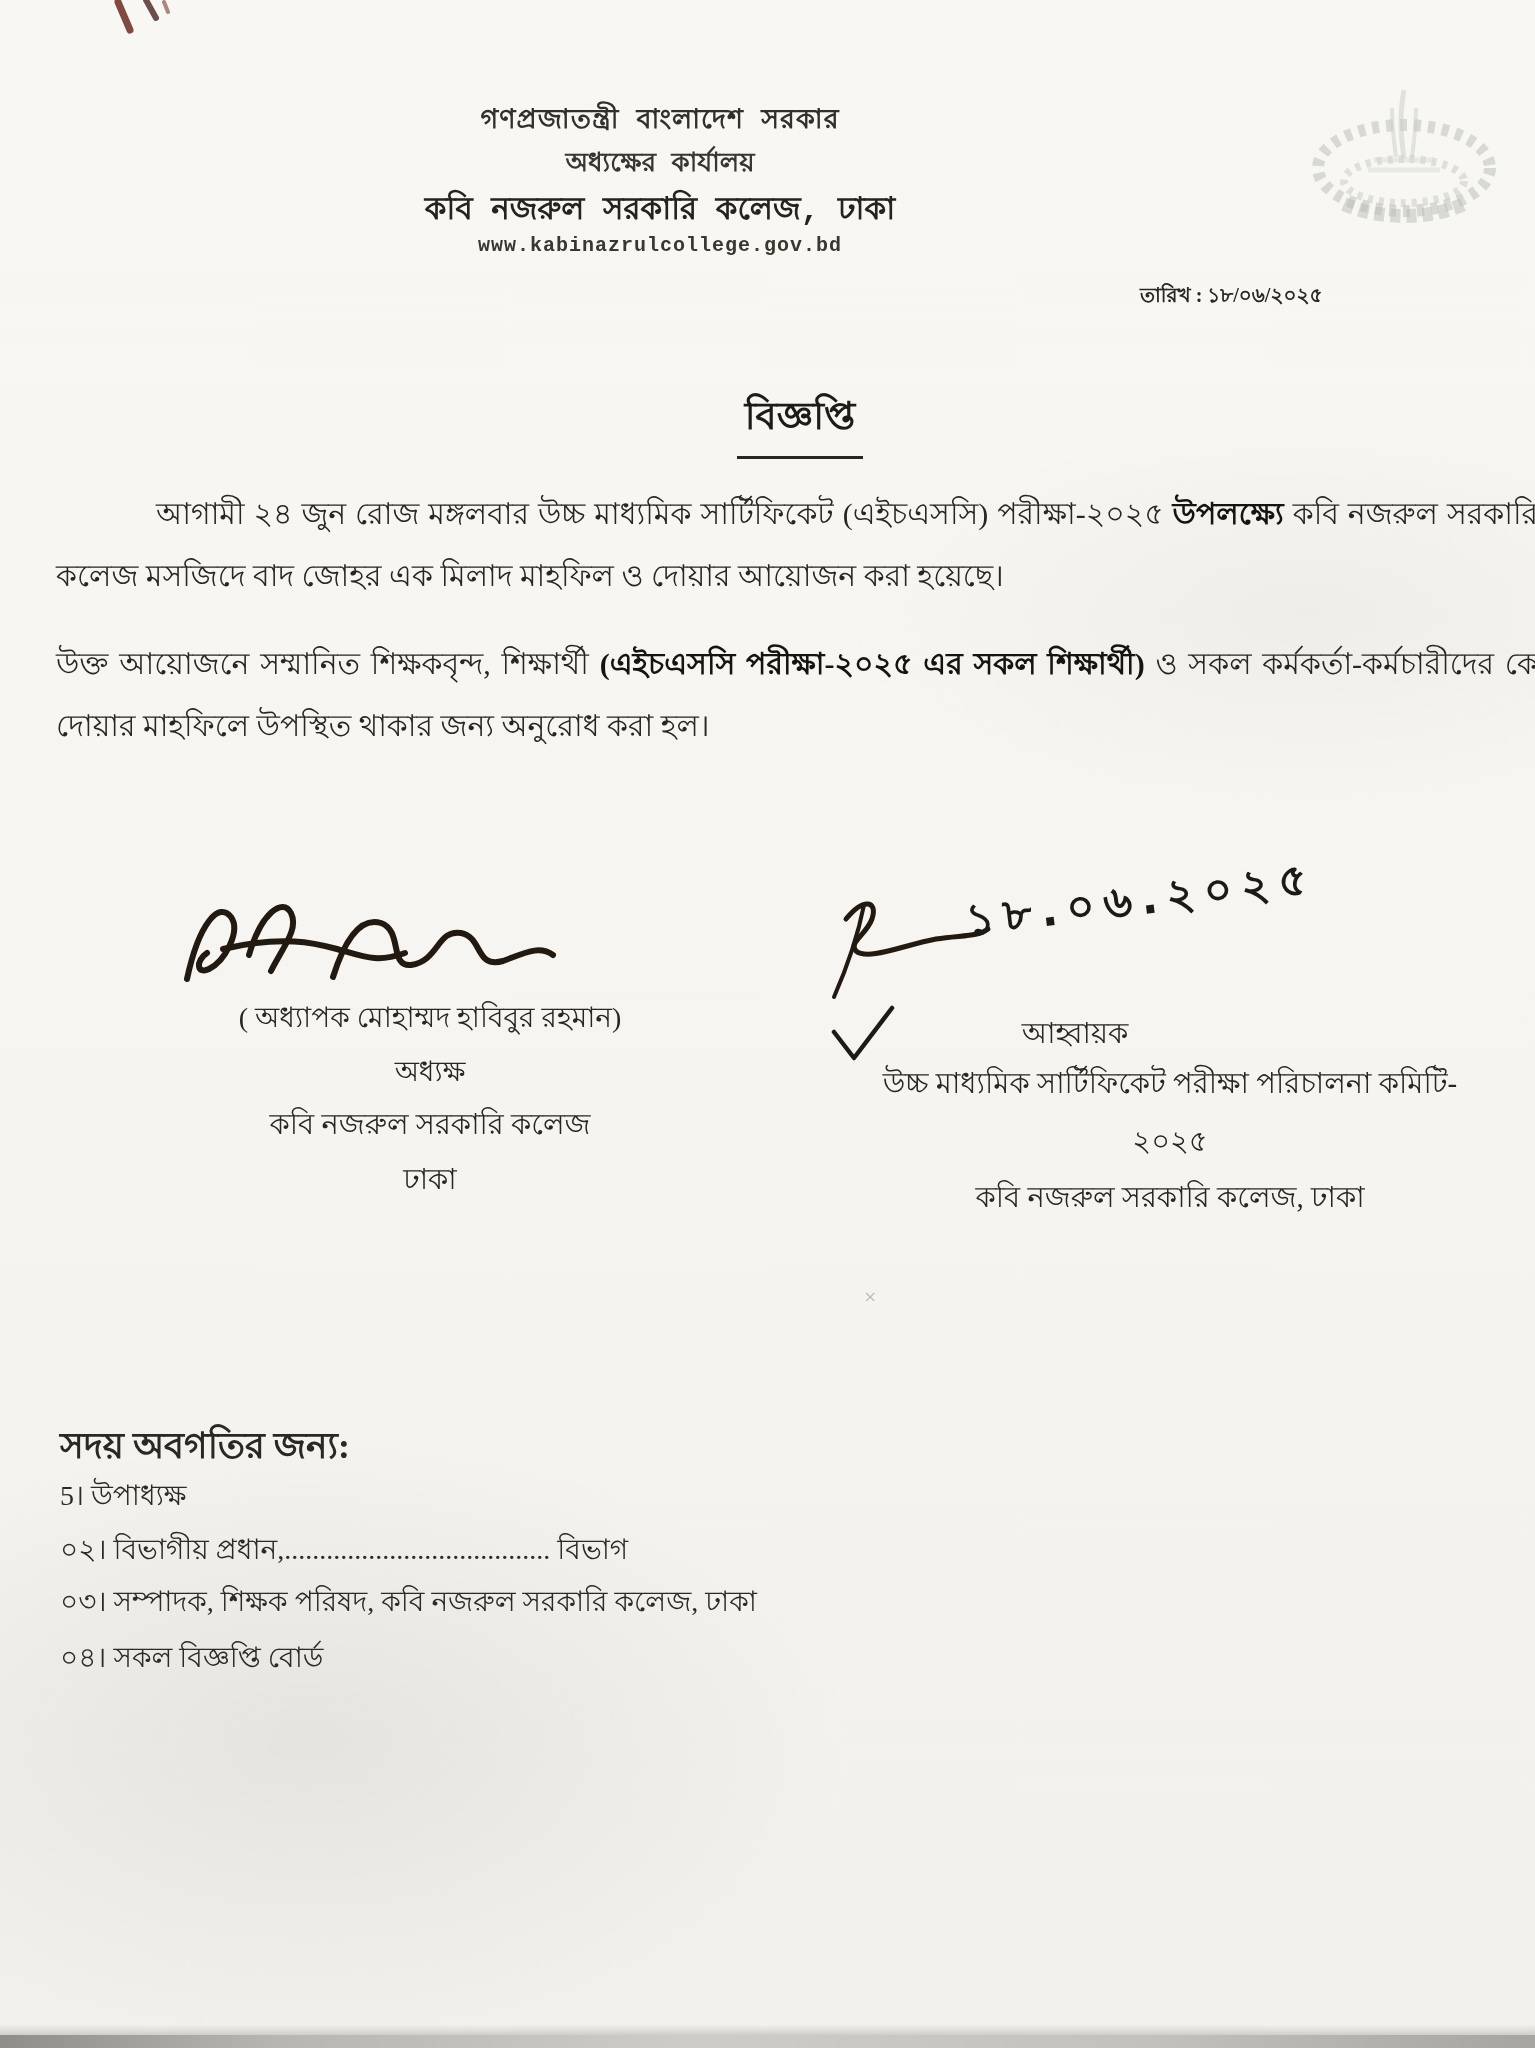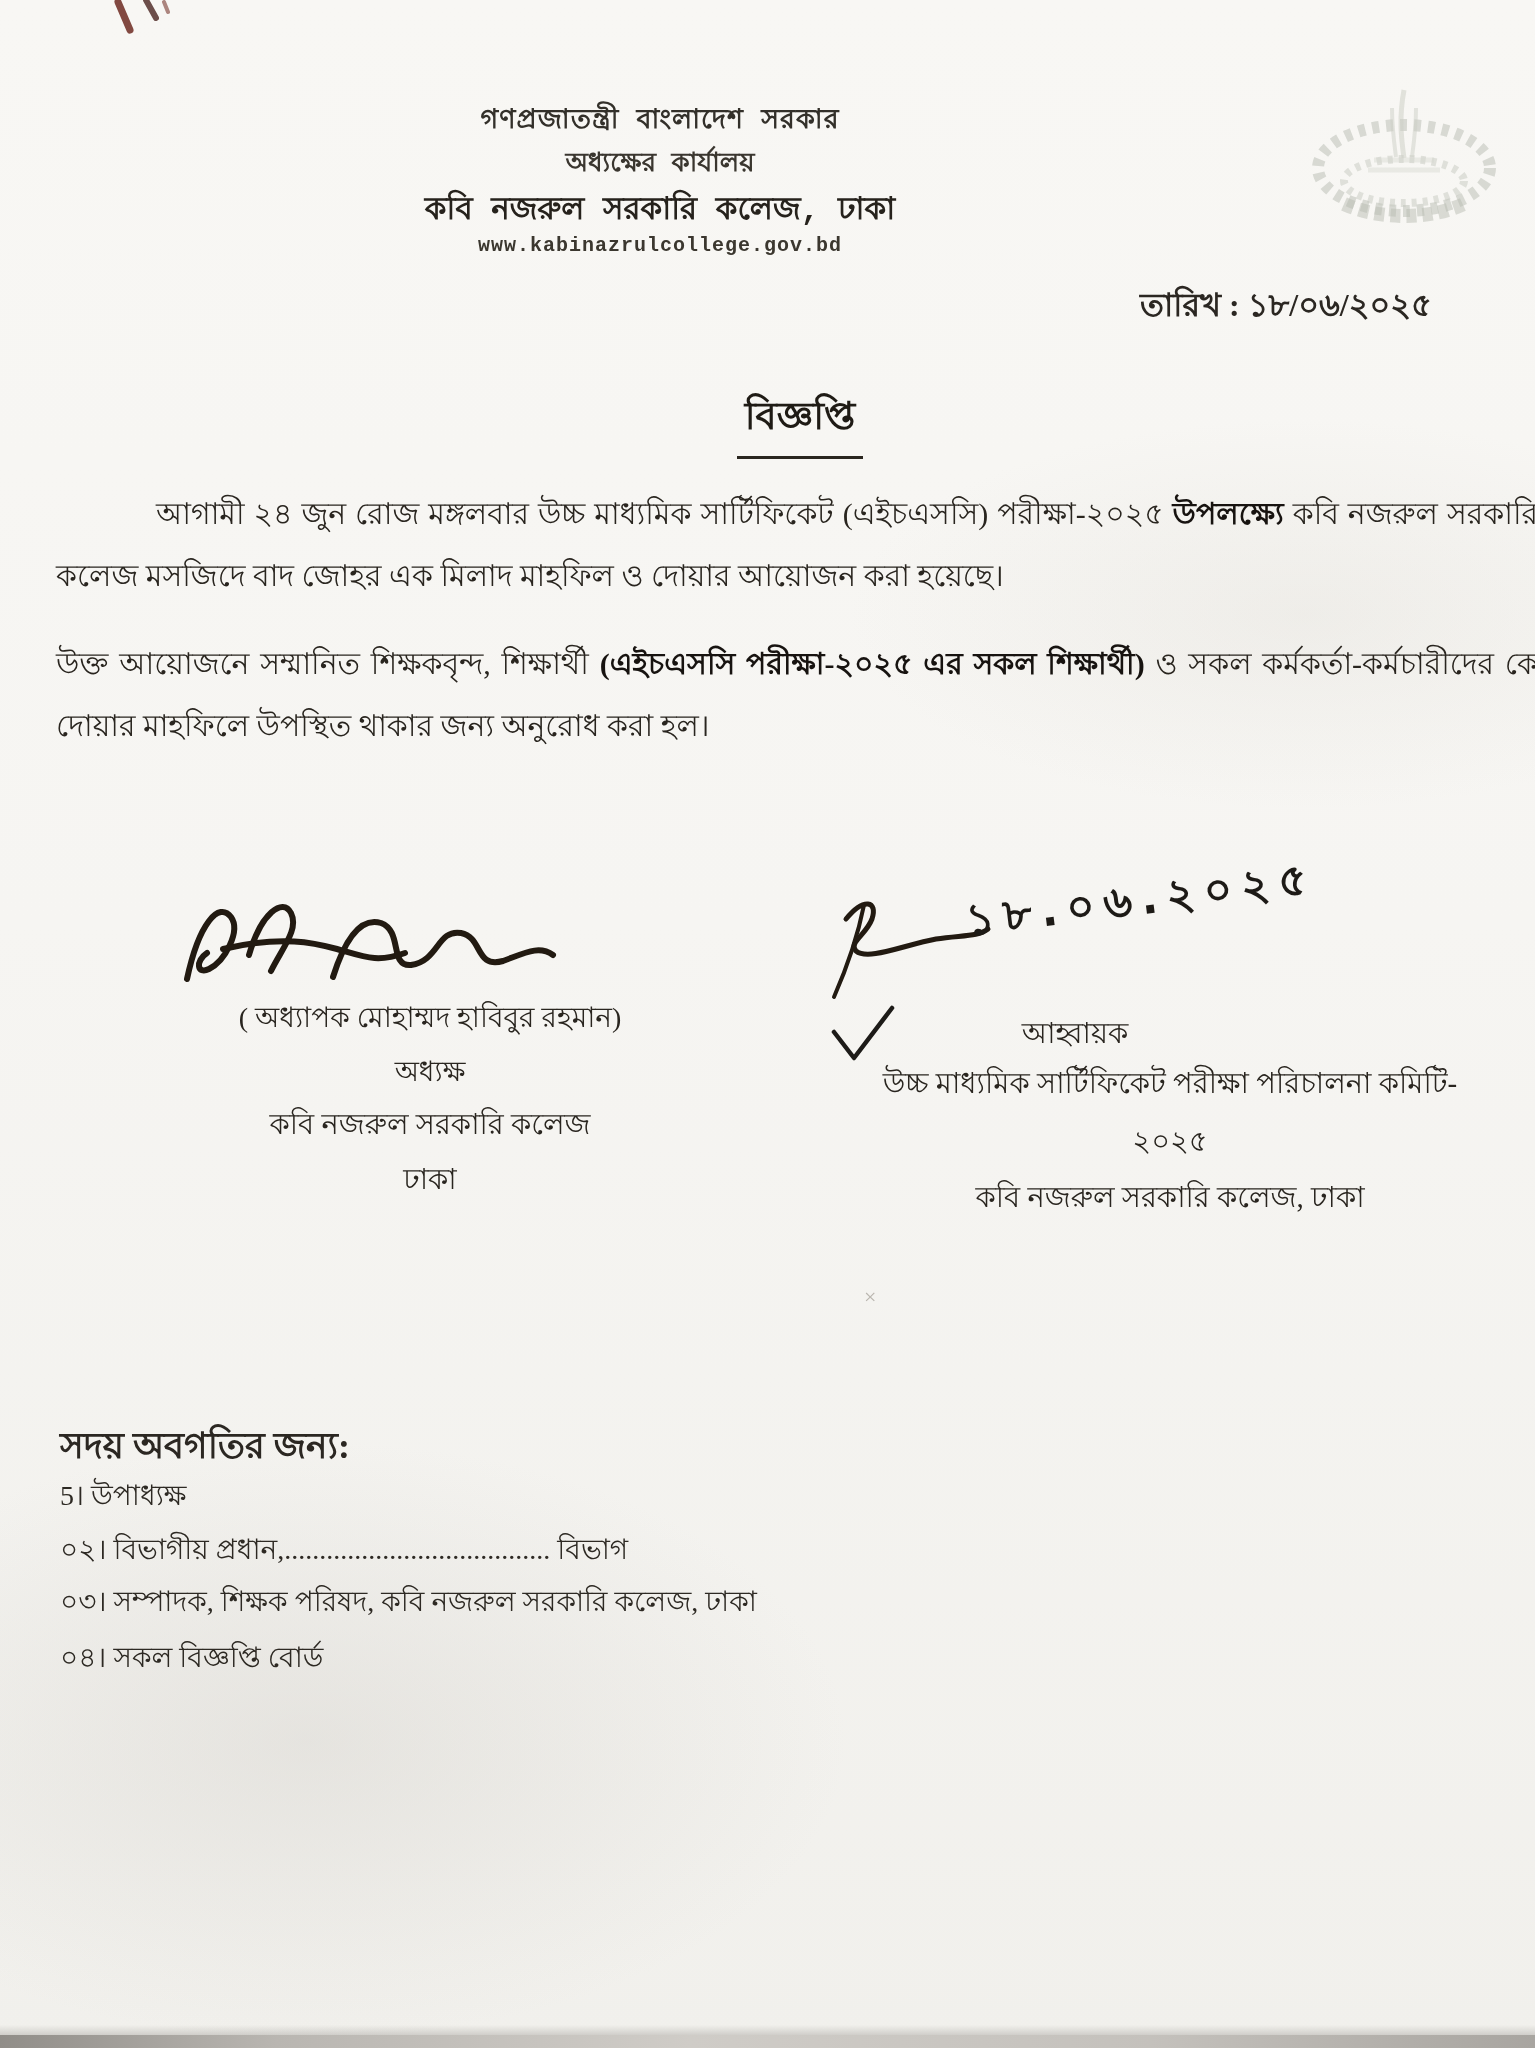--- a/index.html
+++ b/index.html
@@ -26,21 +26,21 @@
   .hdr-line { position: absolute; left: 0; width: 100%; font-family: Liberation Mono, monospace; }
   .hdr-govt    { top: 98px;  font-size: 27px; font-weight: 600; letter-spacing: 1px; color: #33302a; }
   .hdr-office  { top: 142px; font-size: 26px; font-weight: 600; color: #3a362f; }
   .hdr-college { top: 184px; font-size: 31px; font-weight: 700; color: #26221c; }
   .hdr-url     { top: 234px; font-size: 20px; font-weight: 700; letter-spacing: 1px; color: #3b372f; }
 
   
   .emblem { left: 1288px; top: 62px; width: 232px; height: 188px; }
 
   
-  .date-line { left: 1140px; top: 280px; width: 360px; text-align: left; font-size: 32px; font-weight: 600; color: #2b2722; }
+  .date-line { left: 1140px; top: 280px; width: 360px; text-align: left; font-size: 20px; font-weight: 600; color: #2b2722; }
 
   
   .title-row { left: 70px; top: 386px; width: 1460px; text-align: center; }
   .title-text {
     display: inline-block;
     font-size: 38px; font-weight: 700; color: #1f1b15;
     padding: 0 8px 6px 8px;
     border-bottom: 3px solid #2a261f;
   }
 

